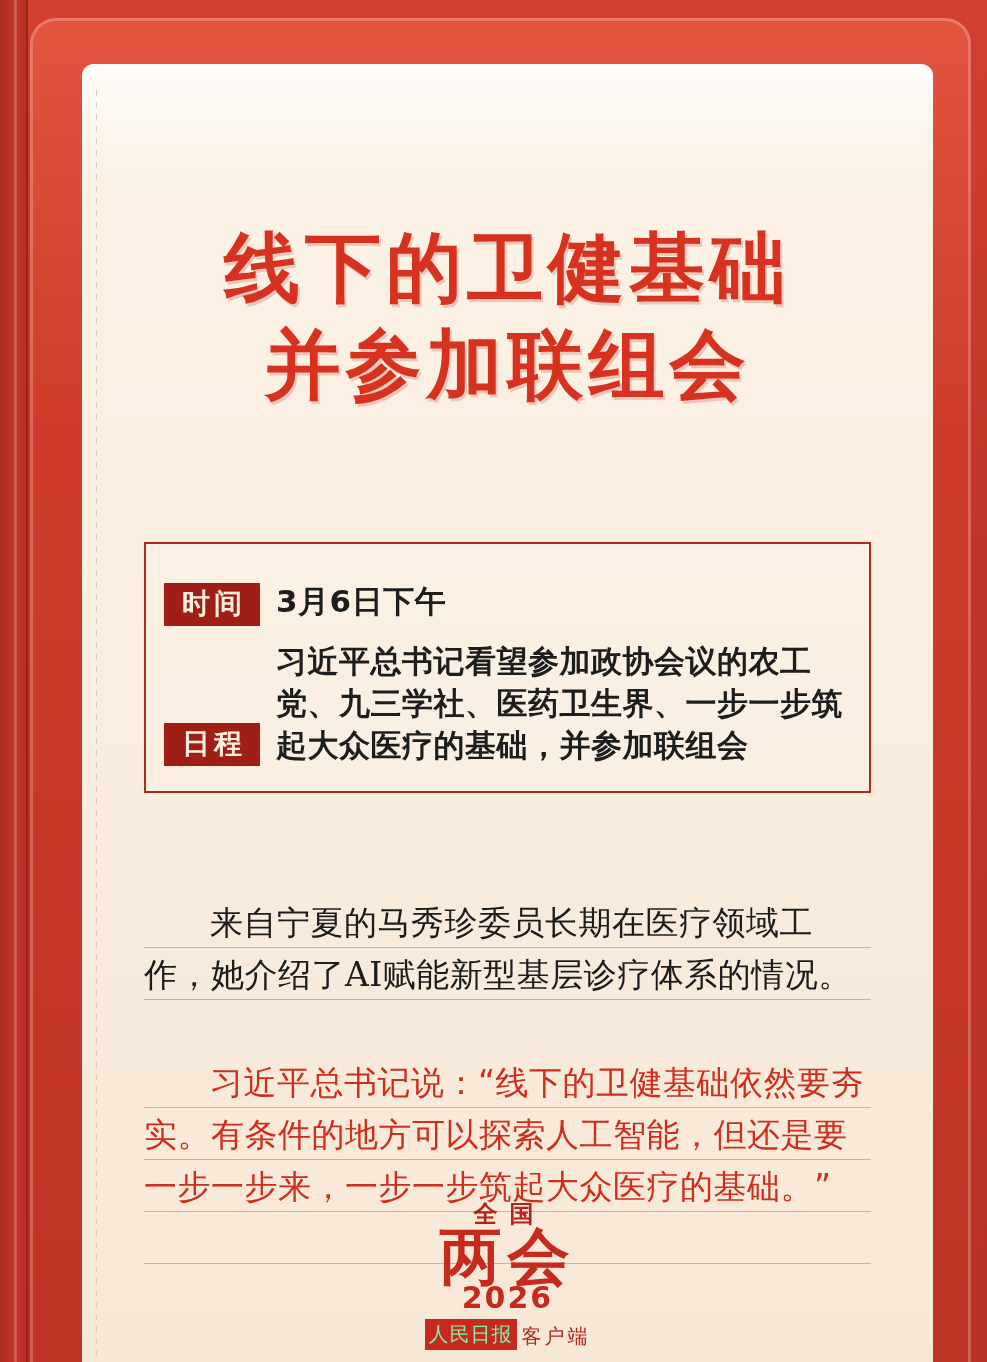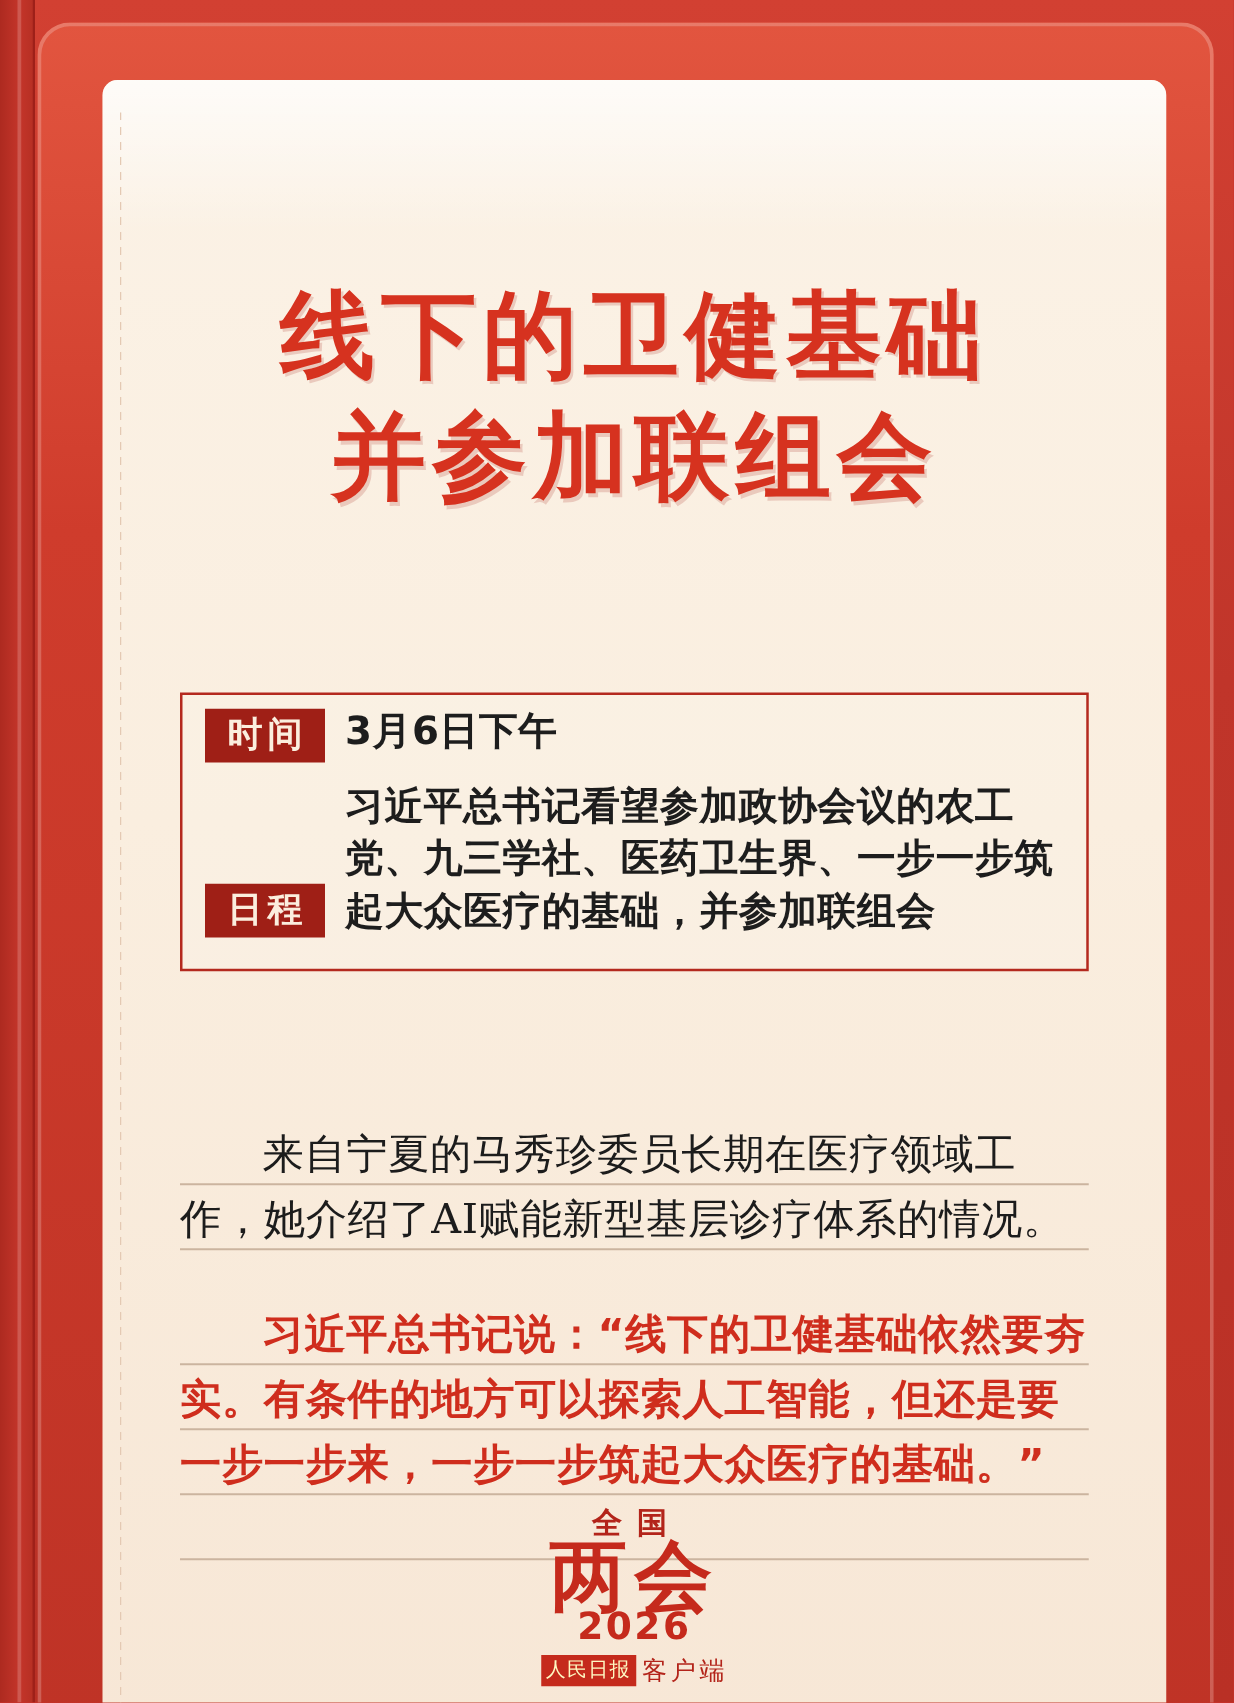--- a/index.html
+++ b/index.html
@@ -92,23 +92,23 @@
     line-height: 1.28;
     color: #d6321f;
     text-shadow: 2px 3px 0 rgba(160,30,18,0.18);
   }
 
   
   .infobox {
     position: absolute;
     left: 62px;
     right: 62px;
-    top: 490px;
+    top: 478px;
     border: 2px solid #b4291e;
-    padding: 8px 18px 22px 18px;
+    padding: 36px 18px 22px 18px;
     box-sizing: border-box;
     background: rgba(255,255,255,0.12);
   }
   .info-row {
     display: flex;
     align-items: flex-start;
     margin-bottom: 14px;
   }
   .info-row:last-child { margin-bottom: 3px; align-items: flex-end; }
   .tag {
@@ -146,22 +146,22 @@
     line-height: 52px;
     text-indent: 66px;
     background-image: linear-gradient(180deg, transparent 0 50px, #cbb49f 50px 51px, transparent 51px 52px);
     background-size: 100% 52px;
     letter-spacing: 0.5px;
   }
   .para.black { color: #1c1c1c; }
   .para.red {
     color: #cf2d1d;
     font-family: "DejaVu Sans", sans-serif;
-    font-weight: 700;
-    margin-top: 40px;
+    font-weight: 400;
+    margin-top: 56px;
   }
   .para.red.tail-lines {
     padding-bottom: 52px;
   }
 
   
   .footer {
     position: absolute;
     left: 0; right: 0;
     bottom: 32px;
@@ -200,22 +200,22 @@
   .logo-sub {
     font-family: "DejaVu Sans", sans-serif;
     font-size: 20px;
     color: #b3241a;
     letter-spacing: 3px;
     margin-top: 4px;
   }
   .seal {
     display: inline-block;
     background: #c52a1c;
-    color: #fef9c3;
-    font-size: 16px;
+    color: #86efac;
+    font-size: 20px;
     padding: 2px 4px;
     margin-right: 5px;
     vertical-align: 2px;
     letter-spacing: 1px;
   }
 </style>
 </head>
 <body>
 
 <div class="poster">

